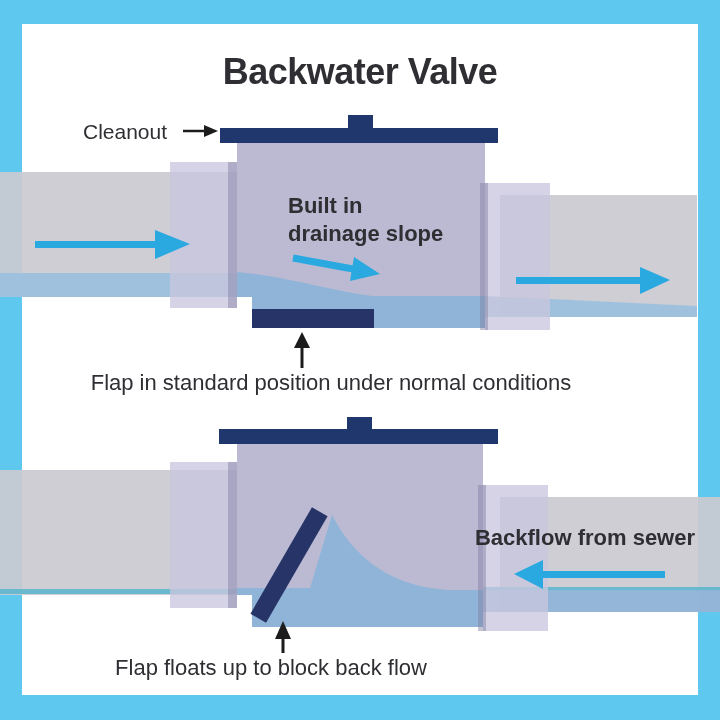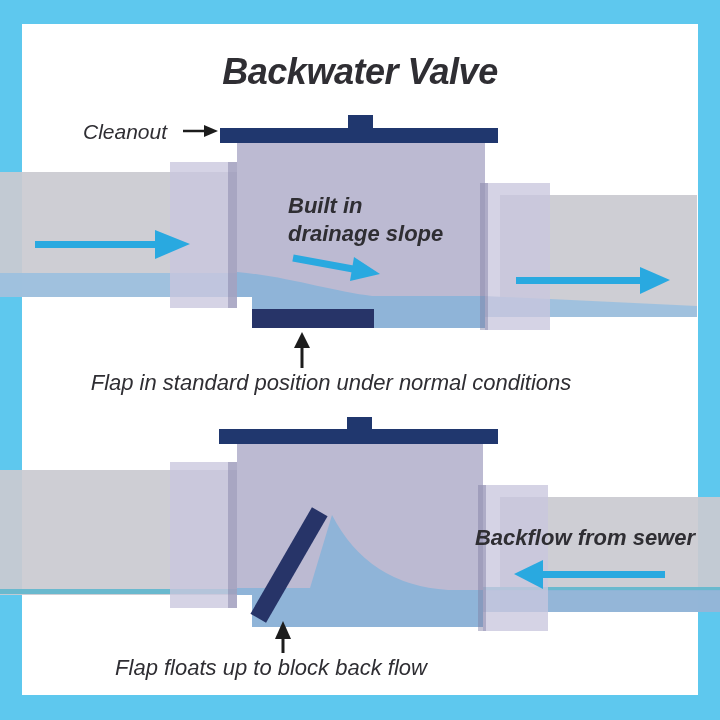--- a/index.html
+++ b/index.html
@@ -1,19 +1,18 @@
 <!DOCTYPE html>
 <html><head>
 <meta charset="utf-8">
 <style>
   html, body { margin: 0; padding: 0; background: #e8e8e8; }
   .stage {
     width: 720px; height: 720px; position: relative; margin: 0 auto;
     font-family: "Liberation Sans", sans-serif;
-    font-style: italic;
   }
   svg { display: block; }
   .title-text {
     font-family: "Liberation Sans", sans-serif;
     font-size: 36px; font-weight: 700; letter-spacing: -0.5px;
   }
   .label-strong {
     font-family: "Liberation Sans", sans-serif;
     font-size: 22px; font-weight: 700;
   }

